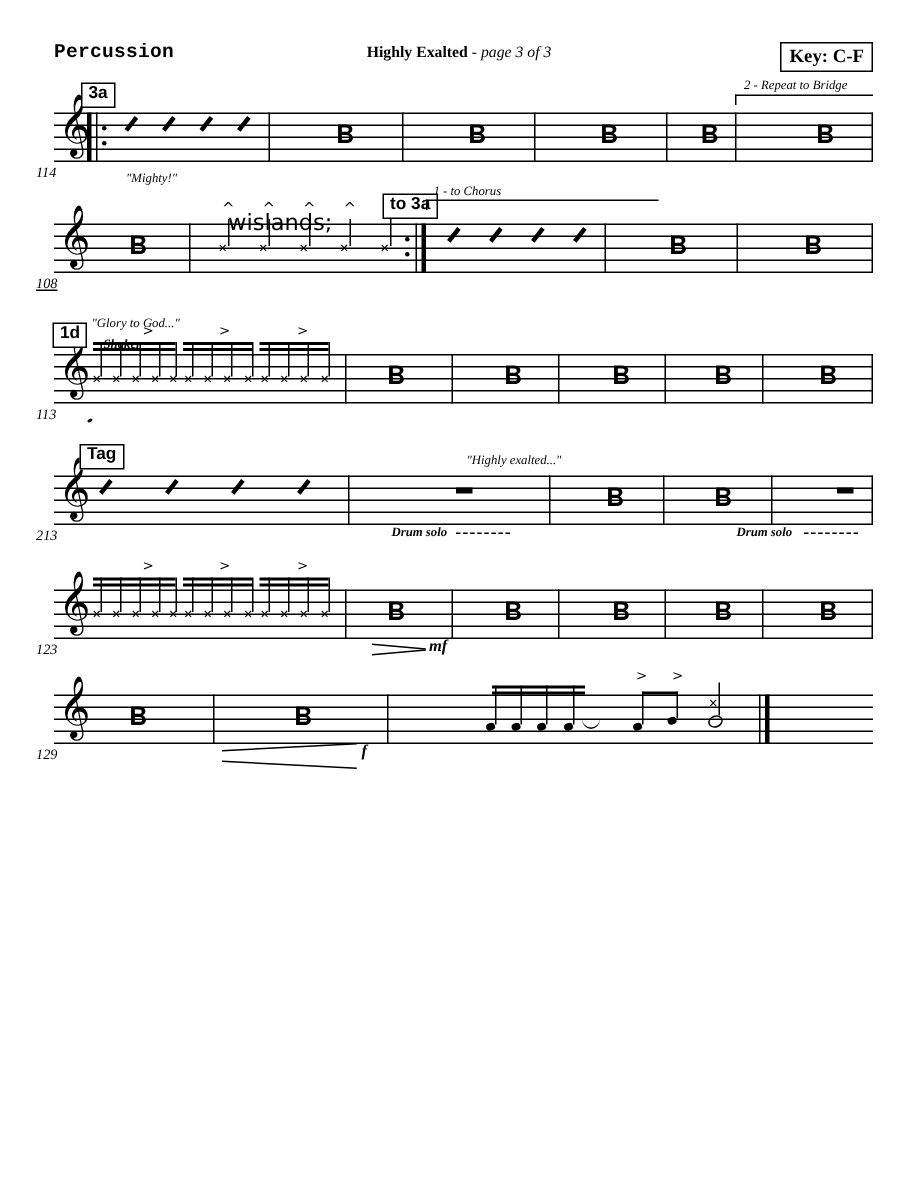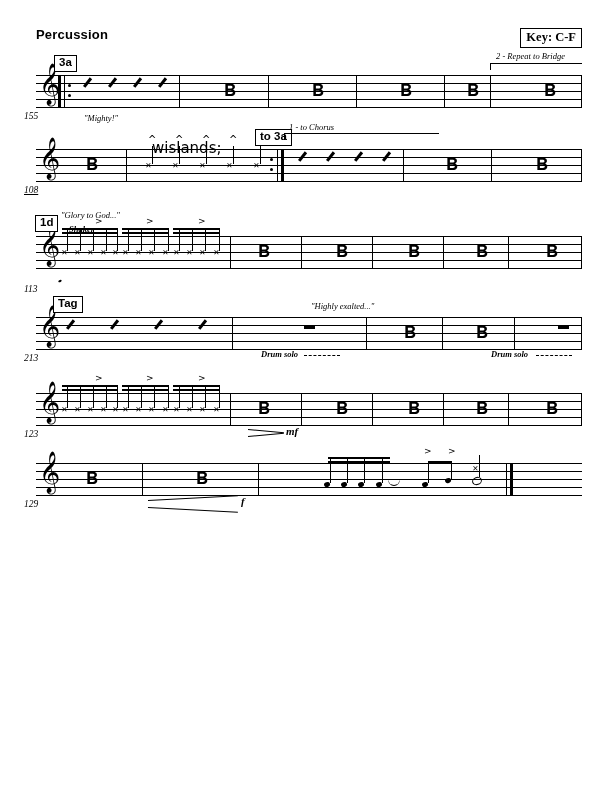--- a/index.html
+++ b/index.html
@@ -18,21 +18,21 @@
     position: relative;
     width: 612px;
     height: 792px;
   }
 
   
   .instrument-title {
     position: absolute;
     left: 36px;
     top: 27px;
-    font-family: Liberation Sans, sans-serif;
+    font-family: Liberation Mono, monospace;
     font-size: 13px;
     font-weight: bold;
     color: #000;
     letter-spacing: 0.2px;
   }
   .song-title {
     position: absolute;
     left: 0;
     top: 30px;
     width: 612px;
@@ -314,20 +314,24 @@
     border-radius: 0 0 50% 50% / 0 0 100% 100%;
   }
 </style>
 </head>
 <body>
 
 <div class="page">
 
   <div class="instrument-title">Percussion</div>
 
+  <div class="song-title">
+    <span>Highly Exalted</span>
+    <span class="pageinfo">- page 3 of 3</span>
+  </div>
 
   <div class="key-box">Key: C-F</div>
 
   <div class="system" style="top:75px;">
     <div class="staff">
       <div class="line l1"></div>
       <div class="line l2"></div>
       <div class="line l3"></div>
       <div class="line l4"></div>
       <div class="line l5"></div>
@@ -361,21 +365,21 @@
 
     <div class="rehearsal" style="left:18px; top:-20px;text-align:right;">3a</div>
 
     <div class="ending" style="left:454px; top:-12px; width:92px;">
       <div class="hook"></div>
     </div>
     <div class="cue" style="left:460px; top:-24px;">2 - Repeat to Bridge</div>
 
     <div class="cue" style="left:48px; top:38px;">"Mighty!"</div>
 
-    <div class="measure-num" style="left:-12px; top:36px;">155</div>
+    <div class="measure-num" style="left:-12px; top:36px;">114</div>
   </div>
 
   <div class="system" style="top:149px;">
     <div class="staff">
       <div class="line l1"></div>
       <div class="line l2"></div>
       <div class="line l3"></div>
       <div class="line l4"></div>
       <div class="line l5"></div>
 
@@ -496,21 +500,21 @@
       <div class="barline" style="left:472px;"></div>
       <div class="simile" style="left:510px; top:7px;">𝐁</div>
       <div class="barline" style="left:545px;"></div>
     </div>
 
     <div class="rehearsal" style="left:-1px; top:-13px;">1d</div>
     <div class="cue" style="left:25px; top:-18px;">"Glory to God..."</div>
     <div class="cue bold" style="left:33px; top:-4px;text-align:center;">Shaker</div>
 
     <div class="dynamic" style="left:22px; top:44px;">𝅘</div>
-    <div class="measure-num" style="left:-12px; top:56px;">113</div>
+    <div class="measure-num" style="left:-12px; top:44px;">113</div>
   </div>
 
   <div class="system" style="top:309px;">
     <div class="staff" style="top:8px;">
       <div class="line l1"></div>
       <div class="line l2"></div>
       <div class="line l3"></div>
       <div class="line l4"></div>
       <div class="line l5"></div>
 

